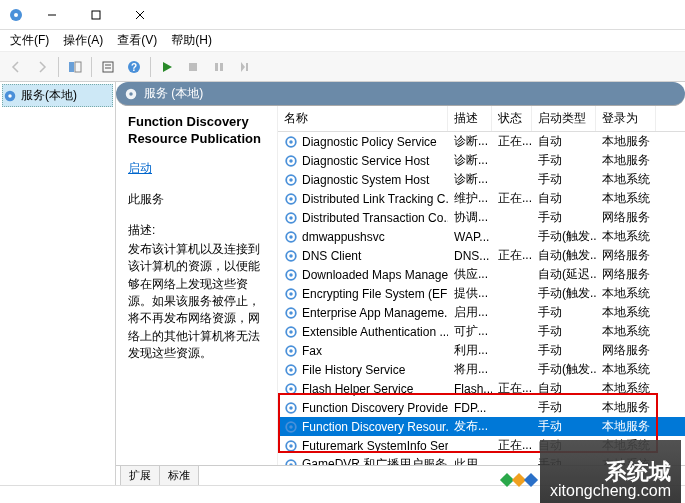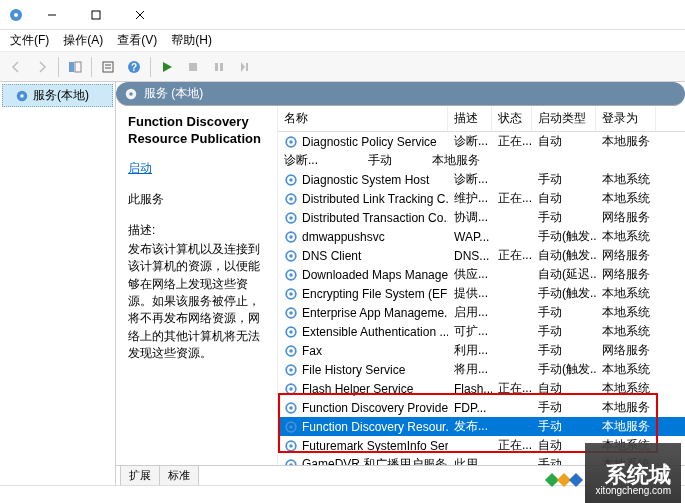--- a/index.html
+++ b/index.html
@@ -10,21 +10,21 @@
   .winbtns { display: flex; }
   .winbtn { width: 44px; height: 28px; display: flex; align-items: center; justify-content: center; }
   .menubar { height: 22px; display: flex; align-items: center; padding: 0 4px; gap: 2px; border-bottom: 1px solid #eee; }
   .menuitem { padding: 2px 6px; }
   .toolbar { height: 30px; display: flex; align-items: center; padding: 0 4px; gap: 2px; border-bottom: 1px solid #d0d0d0; background: #f7f7f7; }
   .tbtn { width: 24px; height: 24px; display: flex; align-items: center; justify-content: center; border: 1px solid transparent; }
   .tbtn.dim { opacity: .35; }
   .tsep { width: 1px; height: 20px; background: #ccc; margin: 0 2px; }
   .client { display: flex; height: calc(503px - 30px - 22px - 30px - 18px); }
   .tree { width: 116px; border-right: 1px solid #d0d0d0; padding: 2px; }
-  .treenode { display: flex; align-items: center; gap: 4px; padding: 2px 12px; background: #cde8f6; border: 1px dotted #7aa; }
+  .treenode { display: flex; align-items: center; gap: 4px; padding: 2px 0; background: #cde8f6; border: 1px dotted #7aa; }
   .main { flex: 1; display: flex; flex-direction: column; }
   .maintitle { height: 24px; display: flex; align-items: center; gap: 6px; padding: 0 8px; background: #6b8aa8; color: #fff; border-bottom: 1px solid #aaa; border-radius: 12px; }
   .maincontent { flex: 1; display: flex; overflow: hidden; }
   .detail { width: 162px; padding: 8px 10px 8px 12px; border-right: 1px solid #eee; overflow: hidden; }
   .detail h3 { font-size: 13px; font-weight: bold; margin-bottom: 12px; line-height: 1.3; }
   .detail .startlink { color: #0066cc; margin-bottom: 14px; display: block; }
   .detail .descterm { margin-bottom: 2px; }
   .detail .desctext { line-height: 1.45; }
   .listwrap { flex: 1; display: flex; flex-direction: column; overflow: hidden; position: relative; }
   .listhead { display: flex; border-bottom: 1px solid #ddd; background: #fff; font-weight: normal; }
@@ -39,21 +39,21 @@
   .c-start { width: 64px; }
   .c-log { width: 60px; }
   .gear { width: 14px; height: 14px; flex-shrink: 0; }
   .redbox { position: absolute; border: 2px solid #e00000; pointer-events: none; }
   .tabs { height: 20px; border-top: 1px solid #ccc; display: flex; align-items: flex-end; padding-left: 4px; gap: 0; }
   .tab { padding: 2px 8px; border: 1px solid #ccc; border-bottom: none; font-size: 11px; background: #f4f4f4; position: relative; }
   .tab:first-child { border-right: none; }
   .statusbar { height: 18px; border-top: 1px solid #ddd; }
   .watermark { position: absolute; right: 4px; bottom: 0; width: 180px; height: 46px; pointer-events: none; display:flex; align-items:center; justify-content:flex-end; }
   .watermark .wtext { color: #fff; font-size: 22px; font-weight: bold; background: linear-gradient(#444,#222); padding: 21px 10px; border-radius: 0; opacity:.92; text-align:right; line-height:1; }
-  .watermark .wurl { color:#fff; font-size:10px; display:block; font-weight:normal; }
+  .watermark .wurl { color:#fff; font-size:16px; display:block; font-weight:normal; }
   .watermark .cubes { display:flex; gap:2px; margin-right:4px; }
   .cube { width:10px; height:10px; transform: rotate(45deg); }
 </style>
 </head>
 <body>
 
 <div class="titlebar">
   <svg class="ticon" viewBox="0 0 16 16">
       <circle cx="8" cy="8" r="6" fill="#4a90d9"></circle>
       <circle cx="8" cy="8" r="2" fill="#fff"></circle>
@@ -189,20 +189,27 @@
                   <circle cx="8" cy="8" r="2" fill="#4a90d9"></circle>
                 </svg>
                 <span>Diagnostic Policy Service</span>
               </div>
               <div class="cell c-desc">诊断...</div>
               <div class="cell c-stat">正在...</div>
               <div class="cell c-start">自动</div>
               <div class="cell c-log">本地服务</div>
             </div>
             <div class="row">
+              <div class="cell c-name">
+                <svg class="gear" viewBox="0 0 16 16">
+                  <circle cx="8" cy="8" r="5.5" fill="none" stroke="#4a90d9" stroke-width="2"></circle>
+                  <circle cx="8" cy="8" r="2" fill="#4a90d9"></circle>
+                </svg>
+                <span>Diagnostic Service Host</span>
+              </div>
               <div class="cell c-desc">诊断...</div>
               <div class="cell c-stat"></div>
               <div class="cell c-start">手动</div>
               <div class="cell c-log">本地服务</div>
             </div>
             <div class="row">
               <div class="cell c-name">
                 <svg class="gear" viewBox="0 0 16 16">
                   <circle cx="8" cy="8" r="5.5" fill="none" stroke="#4a90d9" stroke-width="2"></circle>
                   <circle cx="8" cy="8" r="2" fill="#4a90d9"></circle>

